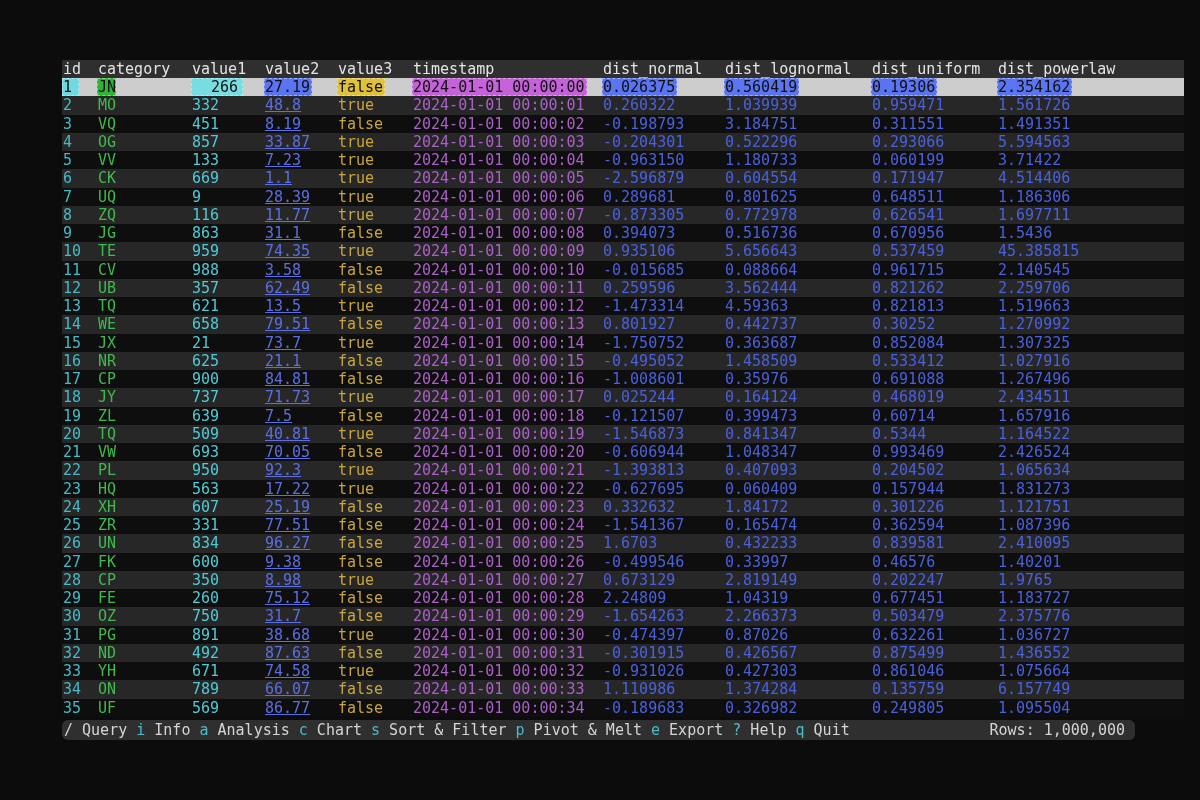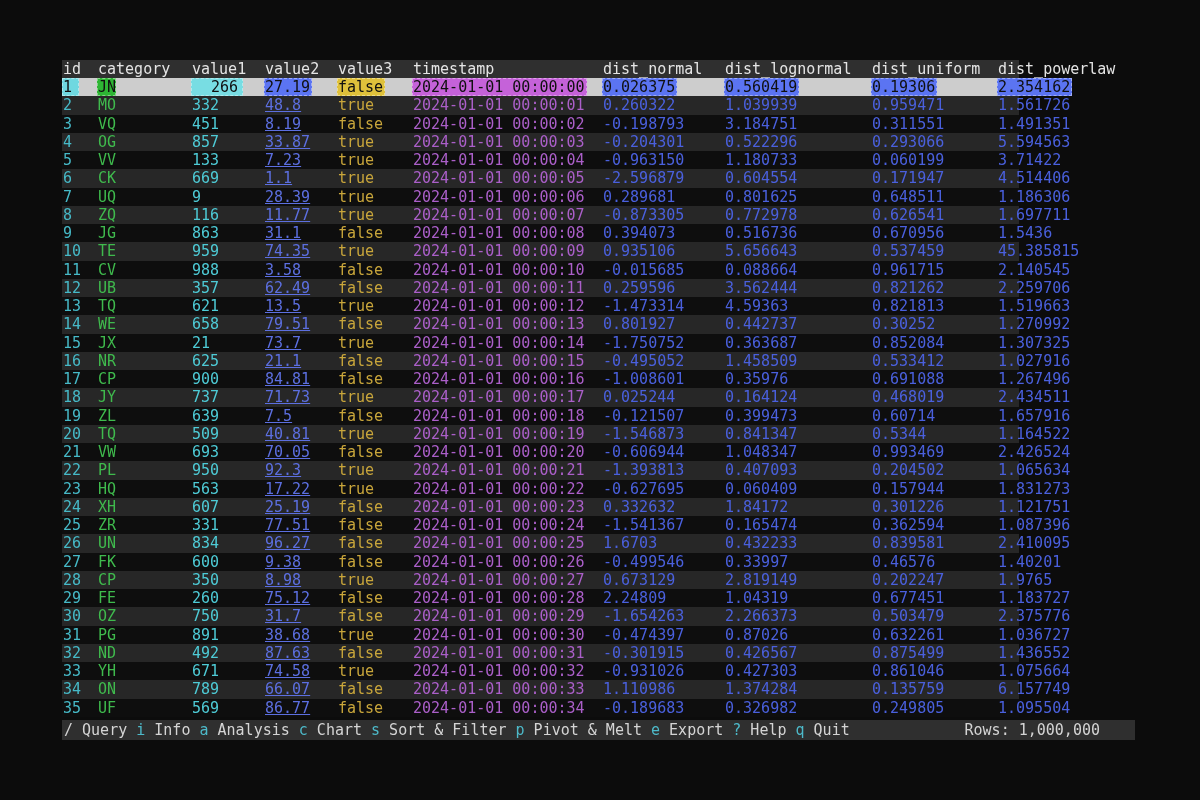--- a/index.html
+++ b/index.html
@@ -7,21 +7,21 @@
     width:1200px;height:800px;overflow:hidden;
     background:var(--background,#0c0c0c);
     font-family:"DejaVu Sans Mono", monospace;
     font-size:15px;
     -webkit-font-smoothing:antialiased;
   }
   .screen{position:absolute;left:62px;top:60px;width:1073px;}
   .grid-row{
     display:grid;
     grid-template-columns:35px 94px 73px 73px 75px 190px 122px 147px 126px 137px;
-    width:957px;
+    width:1122px;
   }
   .header-row{
     height:18px;line-height:18px;
     background:var(--header-bg,#2f2f2f);
     color:#e4e4e4;
   }
   .header-row .cell{font-weight:normal;}
   .cell{
     white-space:pre;overflow:hidden;
     padding-left:1px;
@@ -52,26 +52,26 @@
   .chip-value2{background:var(--sel-value2-bg,#5b74f2);}
   .chip-value3{background:var(--sel-value3-bg,#dfc13b);}
   .chip-timestamp{background:var(--sel-timestamp-bg,#c562d9);}
   .chip-dist{background:var(--sel-dist-bg,#5b74f2);}
   
   .statusbar{
     margin-top:3px;height:20px;line-height:20px;
     background:var(--statusbar-bg,#2f2f2f);
     color:#d4d4d4;
     display:flex;white-space:pre;
-    padding-left:2px;box-sizing:border-box;
+    padding-left:2px;box-sizing:border-box;border-radius:6px;
   }
   .menu-item{white-space:pre;}
   .menu-key{color:var(--key-accent,#4db9c9);}
   .menu-key.plain{color:#d4d4d4;}
-  .rows-counter{margin-left:auto;padding-right:35px;color:#d4d4d4;}
+  .rows-counter{margin-left:auto;padding-right:10px;color:#d4d4d4;}
 </style>
 </head>
 <body style="--background: #0c0c0c; --header-bg: #2f2f2f; --row-bg: #0e0e0e; --row-alt-bg: #272727; --selected-row-bg: #cdcdcd; --statusbar-bg: #2f2f2f; --key-accent: #4db9c9; --col-id: #46b9c7; --col-category: #3fba4d; --col-value1: #4ecbd6; --col-value2: #5c6fe0; --col-value3: #c9a63b; --col-timestamp: #ab5fc9; --col-dist: #4a60dd; --sel-id-bg: #6fd8e0; --sel-category-bg: #2eb534; --sel-value1-bg: #78dde3; --sel-value2-bg: #5b74f2; --sel-value3-bg: #dfc13b; --sel-timestamp-bg: #c562d9; --sel-dist-bg: #5b74f2;">
 
 <div class="screen">
   <div class="grid-row header-row" id="header-row">
       <div class="cell">id</div>
       <div class="cell">category</div>
       <div class="cell">value1</div>
       <div class="cell">value2</div>

